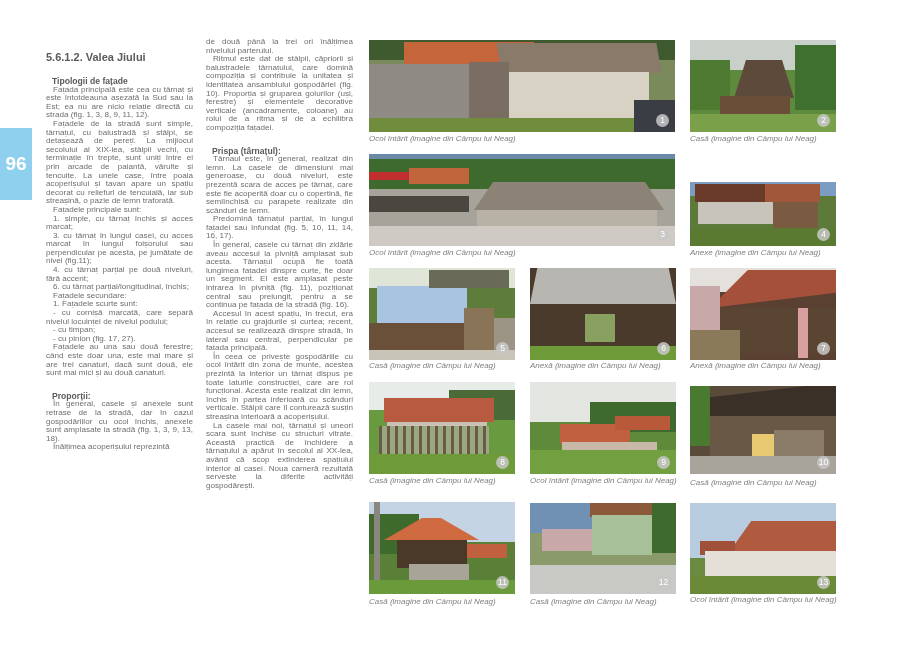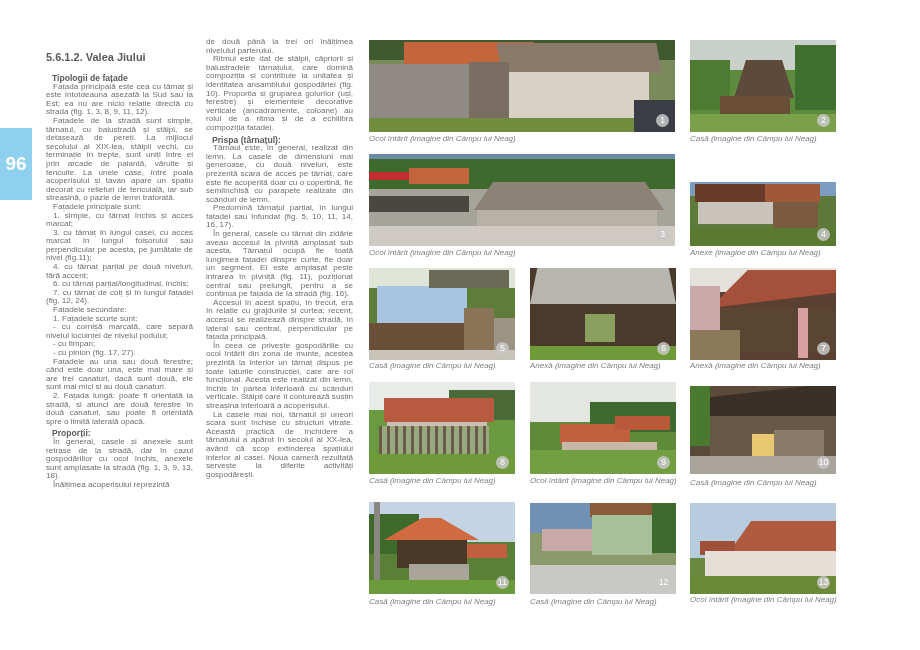--- a/index.html
+++ b/index.html
@@ -14,21 +14,21 @@
 
   .col {
     position: absolute; top: 38px; width: 147px;
     font-size: 8.1px; line-height: 8.6px; text-align: justify;
   }
   .col.c1 { left: 46px; }
   .col.c2 { left: 206px; }
   .col p { margin: 0; }
   .col p.ind { text-indent: 7px; }
   .col .h-section { font-size: 11px; font-weight: bold; color: #5a5a5a; margin: 13px 0 11px 0; line-height: 12px; text-align: left; }
-  .col .h-sub { font-weight: bold; color: #5a5a5a; font-size: 8.6px; padding-left: 6px; margin-top: 3px; text-align: left; }
+  .col .h-sub { font-weight: bold; color: #5a5a5a; font-size: 8.6px; padding-left: 6px; margin-top: 14px; text-align: left; }
 
   .photo {
     position: absolute; overflow: hidden;
     border: 0;
   }
   .photo .sky { position: absolute; left: 0; top: 0; width: 100%; }
   .photo .grass { position: absolute; left: 0; bottom: 0; width: 100%; }
   .photo .wall { position: absolute; }
   .photo .roof { position: absolute; }
   .photo .num {
@@ -49,28 +49,26 @@
 <div class="col c1">
   <div class="h-section">5.6.1.2. Valea Jiului</div>
   <div class="h-sub">Tipologii de fațade</div>
   <p class="ind">Fațada principală este cea cu târnaț și este întotdeauna așezată la Sud sau la Est; ea nu are nicio relație directă cu strada (fig. 1, 3, 8, 9, 11, 12).</p>
   <p class="ind">Fațadele de la stradă sunt simple, târnațul, cu balustradă și stâlpi, se detașează de pereți. La mijlocul secolului al XIX-lea, stâlpii vechi, cu terminație în trepte, sunt uniți între ei prin arcade de paiantă, vărulte și tencuite. La unele case, între poala acoperișului și tavan apare un spațiu decorat cu reliefuri de tencuială, iar sub streașină, o pazie de lemn traforată.</p>
   <p class="ind">Fațadele principale sunt:</p>
   <p class="ind">1. simple, cu târnaț închis și acces marcat;</p>
   <p class="ind">3. cu târnaț în lungul casei, cu acces marcat în lungul foișorului sau perpendicular pe acesta, pe jumătate de nivel (fig.11);</p>
   <p class="ind">4. cu târnaț parțial pe două niveluri, fără accent;</p>
   <p class="ind">6. cu târnaț parțial/longitudinal, închis;</p>
-  <p class="ind">7. cu târnaț de colț și în lungul fațadei (fig. 12, 24).</p>
   <p class="ind">Fațadele secundare:</p>
   <p class="ind">1. Fațadele scurte sunt:</p>
   <p class="ind">- cu cornișă marcată, care separă nivelul locuinței de nivelul podului;</p>
   <p class="ind">- cu timpan;</p>
   <p class="ind">- cu pinion (fig. 17, 27).</p>
   <p class="ind">Fațadele au una sau două ferestre; când este doar una, este mai mare și are trei canaturi, dacă sunt două, ele sunt mai mici și au două canaturi.</p>
-  <p class="ind">2. Fațada lungă: poate fi orientată la stradă, și atunci are două ferestre în două canaturi, sau poate fi orientată spre o limită laterală opacă.</p>
   <div class="h-sub">Proporții:</div>
   <p class="ind">În general, casele și anexele sunt retrase de la stradă, dar în cazul gospodăriilor cu ocol închis, anexele sunt amplasate la stradă (fig. 1, 3, 9, 13, 18).</p>
   <p class="ind">Înălțimea acoperișului reprezintă</p>
 </div>
 
 <div class="col c2">
   <p>de două până la trei ori înălțimea nivelului parterului.</p>
   <p class="ind">Ritmul este dat de stâlpii, căpriorii și balustradele târnațului, care domină compoziția și contribuie la unitatea și identitatea ansamblului gospodăriei (fig. 10). Proporția și gruparea golurilor (uși, ferestre) și elementele decorative verticale (ancadramente, coloane) au rolul de a ritma și de a echilibra compoziția fațadei.</p>
   <div class="h-sub">Prispa (târnațul):</div>
   <p class="ind">Târnaul este, în general, realizat din lemn. La casele de dimensiuni mai generoase, cu două niveluri, este prezentă scara de acces pe târnaț, care este fie acoperită doar cu o copertină, fie semiînchisă cu parapete realizate din scânduri de lemn.</p>

